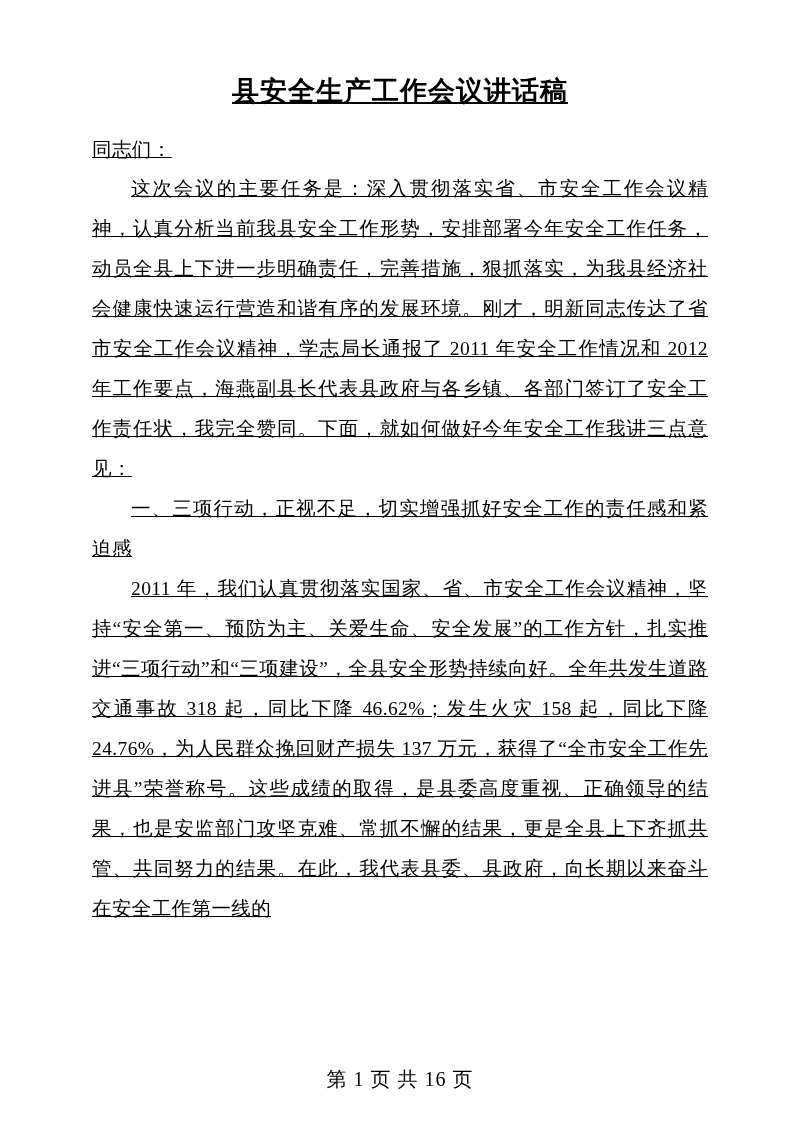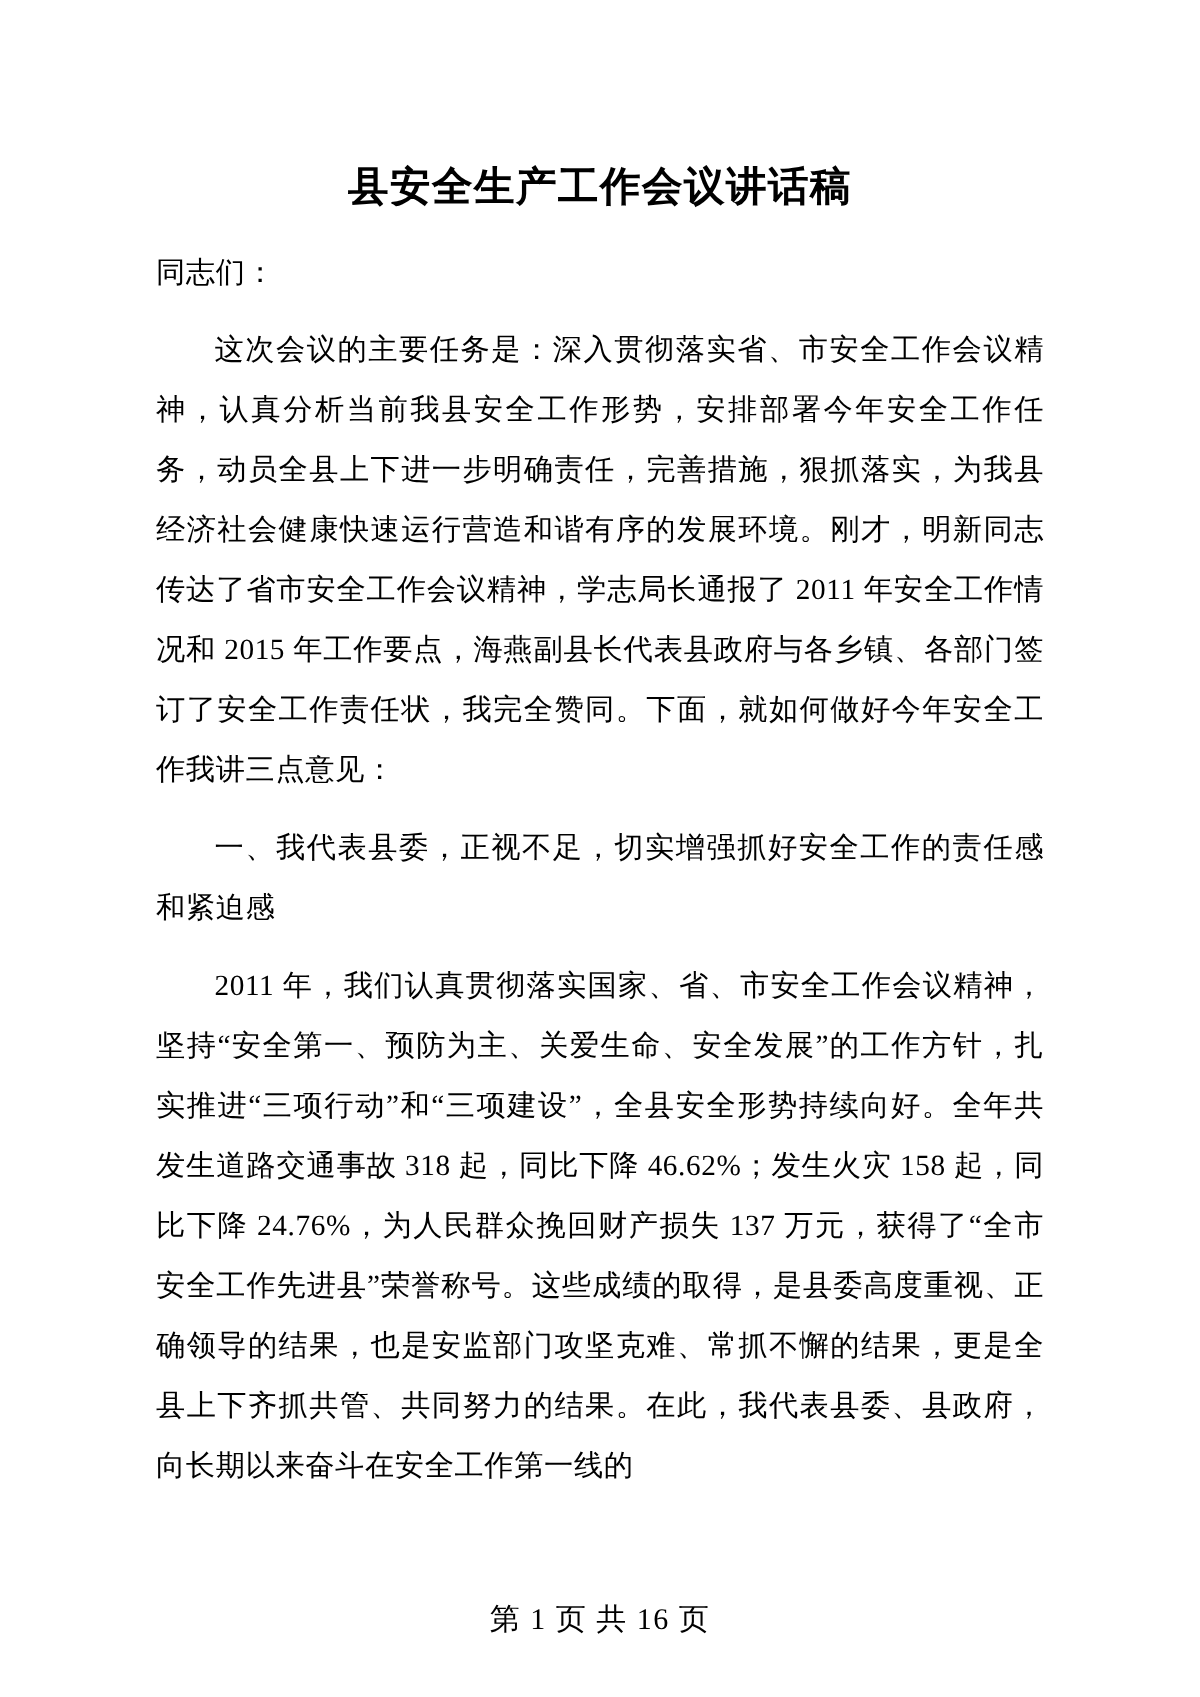--- a/index.html
+++ b/index.html
@@ -12,38 +12,39 @@
     height: 1131px;
     font-family: "Liberation Serif", "DejaVu Serif", serif;
     color: #000000;
     position: relative;
     overflow: hidden;
   }
   .page {
     width: 800px;
     height: 1131px;
     box-sizing: border-box;
-    padding: 104px 92px 0 92px;
+    padding: 71px 92px 0 92px;
     position: relative;
+    text-decoration: underline;
   }
   .doc-title {
     font-size: 27px;
     font-weight: bold;
     text-align: center;
     letter-spacing: 1px;
     margin: 0 0 18px 0;
     line-height: 1.5;
     font-family: "Liberation Serif", "DejaVu Serif", serif;
   }
   .para {
     font-size: 19.5px;
     line-height: 2.05;
     text-align: justify;
     text-justify: inter-ideograph;
-    margin: 12px;
+    margin: 0;
     letter-spacing: 0.4px;
     font-family: "Liberation Serif", "DejaVu Serif", serif;
   }
   .indent2 {
     text-indent: 2em;
   }
   .indent0 {
     text-indent: 0;
   }
   .footer {
@@ -59,21 +60,21 @@
 </style>
 </head>
 <body>
 
 <div class="page">
 
   <h1 class="doc-title">县安全生产工作会议讲话稿</h1>
 
   <p class="para indent0">同志们：</p>
 
-  <p class="para indent2">这次会议的主要任务是：深入贯彻落实省、市安全工作会议精神，认真分析当前我县安全工作形势，安排部署今年安全工作任务，动员全县上下进一步明确责任，完善措施，狠抓落实，为我县经济社会健康快速运行营造和谐有序的发展环境。刚才，明新同志传达了省市安全工作会议精神，学志局长通报了 2011 年安全工作情况和 2015 年工作要点，海燕副县长代表县政府与各乡镇、各部门签订了安全工作责任状，我完全赞同。下面，就如何做好今年安全工作我讲三点意见：</p>
+  <p class="para indent2">这次会议的主要任务是：深入贯彻落实省、市安全工作会议精神，认真分析当前我县安全工作形势，安排部署今年安全工作任务，动员全县上下进一步明确责任，完善措施，狠抓落实，为我县经济社会健康快速运行营造和谐有序的发展环境。刚才，明新同志传达了省市安全工作会议精神，学志局长通报了 2011 年安全工作情况和 2012 年工作要点，海燕副县长代表县政府与各乡镇、各部门签订了安全工作责任状，我完全赞同。下面，就如何做好今年安全工作我讲三点意见：</p>
 
-  <p class="para indent2">一、我代表县委，正视不足，切实增强抓好安全工作的责任感和紧迫感</p>
+  <p class="para indent2">一、三项行动，正视不足，切实增强抓好安全工作的责任感和紧迫感</p>
 
   <p class="para indent2">2011 年，我们认真贯彻落实国家、省、市安全工作会议精神，坚持“安全第一、预防为主、关爱生命、安全发展”的工作方针，扎实推进“三项行动”和“三项建设”，全县安全形势持续向好。全年共发生道路交通事故 318 起，同比下降 46.62%；发生火灾 158 起，同比下降 24.76%，为人民群众挽回财产损失 137 万元，获得了“全市安全工作先进县”荣誉称号。这些成绩的取得，是县委高度重视、正确领导的结果，也是安监部门攻坚克难、常抓不懈的结果，更是全县上下齐抓共管、共同努力的结果。在此，我代表县委、县政府，向长期以来奋斗在安全工作第一线的</p>
 
   <div class="footer">第 1 页 共 16 页</div>
 
 </div>
 
 </body></html>

